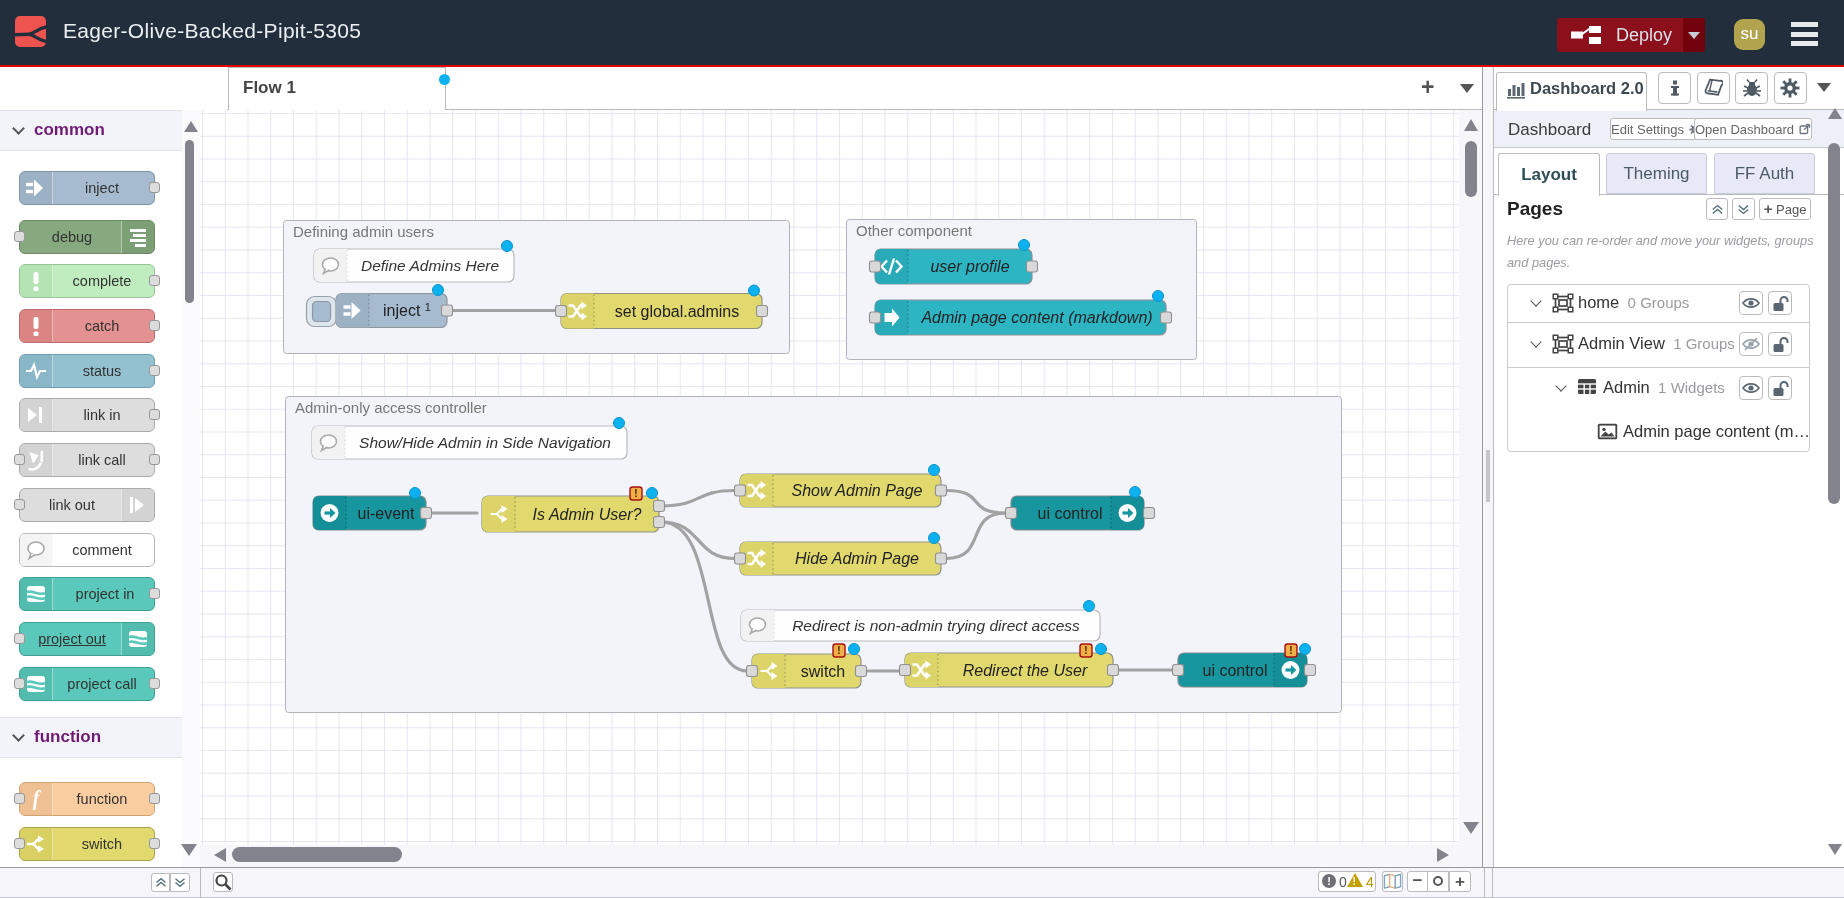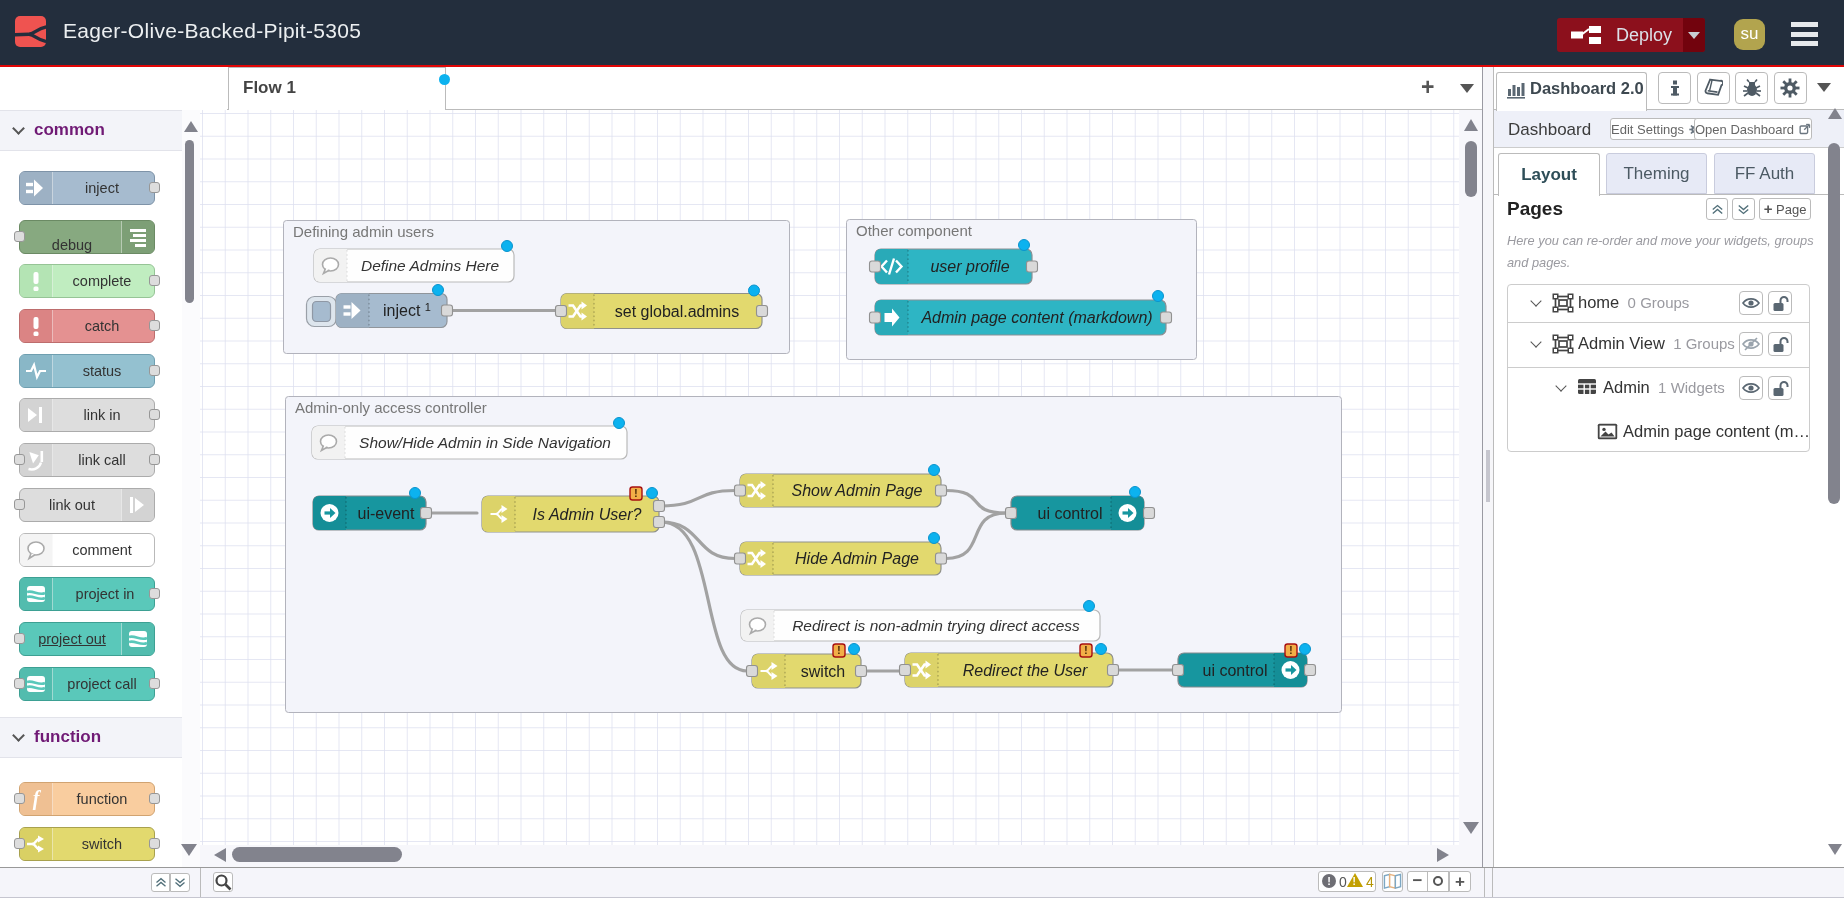--- a/index.html
+++ b/index.html
@@ -103,21 +103,21 @@
         <div style="position:absolute;right:0;top:0;width:33px;height:100%;background:#7d9f76;border-left:1px solid rgba(255,255,255,0.45);border-radius:0 5px 5px 0;display:flex;align-items:center;justify-content:center;">
           <svg width="22" height="22" viewBox="0 0 22 22">
             <g fill="#fff">
               <rect x="3" y="3" width="16" height="3"></rect>
               <rect x="6" y="8" width="13" height="3"></rect>
               <rect x="3" y="13" width="16" height="3"></rect>
               <rect x="8" y="18" width="11" height="3"></rect>
             </g>
           </svg>
         </div>
-        <div class="lbl" style="padding-right:30px;margin-top:8px;">debug</div>
+        <div class="lbl" style="padding-right:30px;">debug</div>
       </div>
 <div class="pport" style="left:14px;top:120.5px;"></div>
 <div class="pnode" style="top:154.0px;background:#c0edc0;border:1.4px solid #96c496;">
         <div style="position:absolute;left:0;top:0;width:33px;height:100%;background:#b4e4b4;border-right:1px solid rgba(255,255,255,0.45);border-radius:5px 0 0 5px;display:flex;align-items:center;justify-content:center;">
           <svg width="22" height="22" viewBox="0 0 22 22">
             <rect x="8.5" y="2" width="5" height="12" rx="2" fill="#fff"></rect>
             <rect x="8.5" y="16.5" width="5" height="4.5" rx="1.5" fill="#fff"></rect>
           </svg>
         </div>
         <div class="lbl" style="padding-left:30px;">complete</div>

